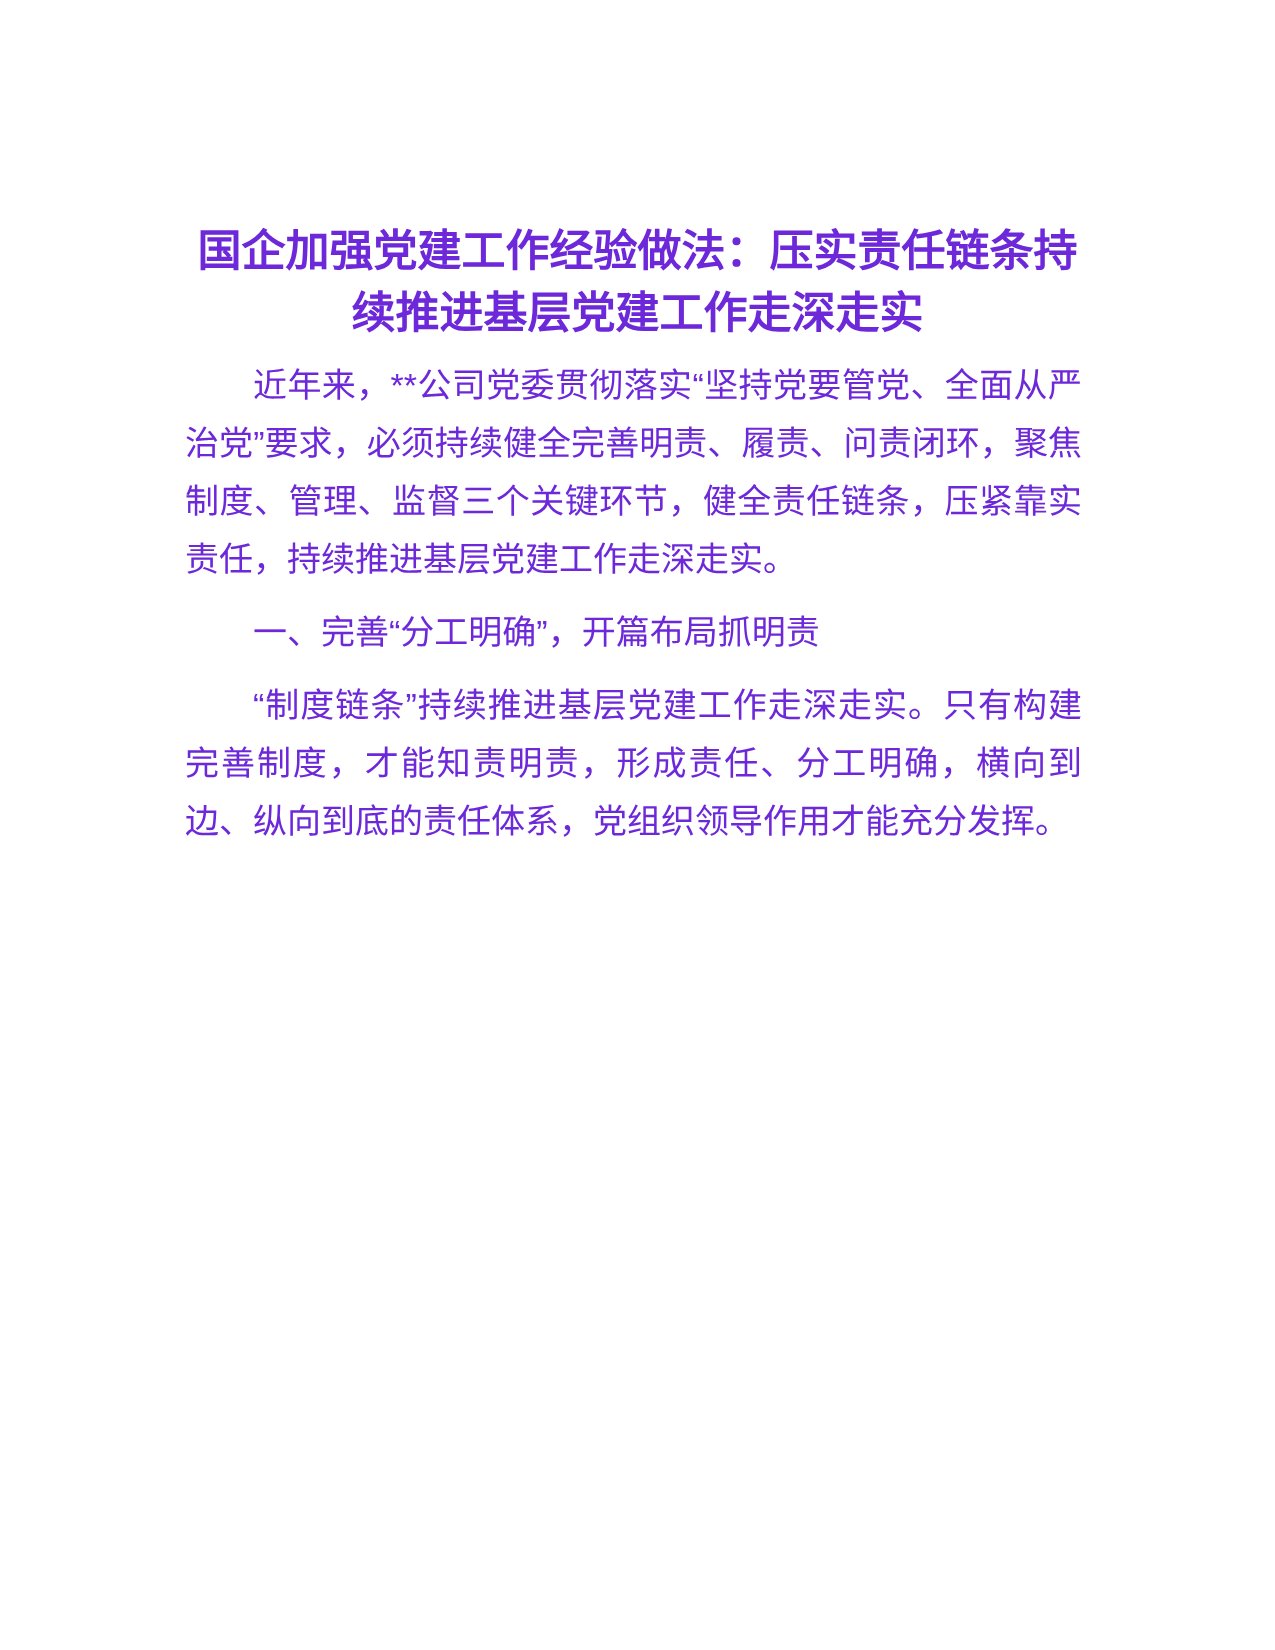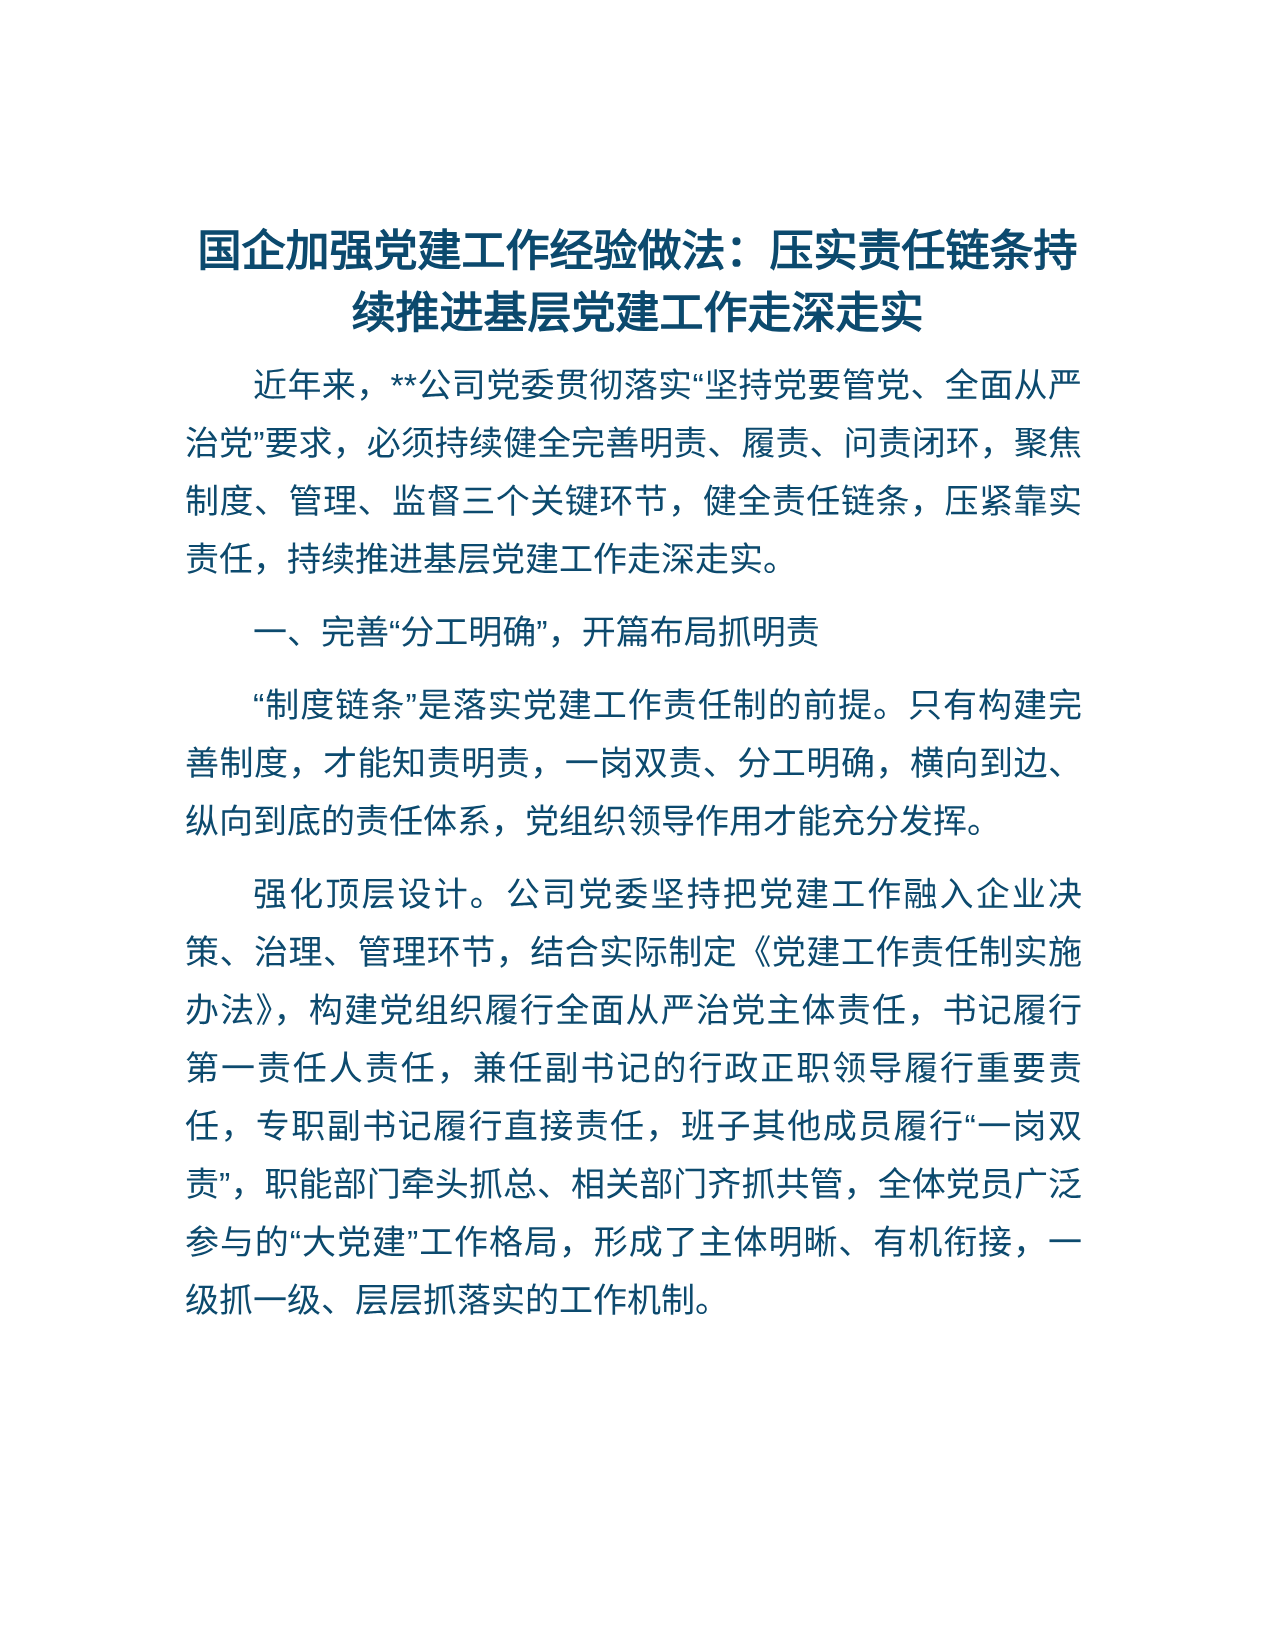--- a/index.html
+++ b/index.html
@@ -11,21 +11,21 @@
     width: 1275px;
     height: 1650px;
     overflow: hidden;
     font-family: "Liberation Sans", sans-serif;
   }
   .page {
     box-sizing: border-box;
     width: 1275px;
     height: 1650px;
     background: #ffffff;
-    color: #0c4a6e;
+    color: #6d28d9;
     padding: 220px 185px 0 185px;
   }
   .doc-title {
     font-size: 44px;
     font-weight: 700;
     line-height: 62px;
     text-align: center;
     margin: 0 0 12px 0;
     letter-spacing: 0;
   }
@@ -44,16 +44,15 @@
   }
 </style>
 </head>
 <body>
 
 <div class="page">
   <h1 class="doc-title">国企加强党建工作经验做法：压实责任链条持续推进基层党建工作走深走实</h1>
   <div>
       <p class="para">近年来，**公司党委贯彻落实“坚持党要管党、全面从严治党”要求，必须持续健全完善明责、履责、问责闭环，聚焦制度、管理、监督三个关键环节，健全责任链条，压紧靠实责任，持续推进基层党建工作走深走实。</p>
       <p class="para heading">一、完善“分工明确”，开篇布局抓明责</p>
-      <p class="para">“制度链条”是落实党建工作责任制的前提。只有构建完善制度，才能知责明责，一岗双责、分工明确，横向到边、纵向到底的责任体系，党组织领导作用才能充分发挥。</p>
-      <p class="para">强化顶层设计。公司党委坚持把党建工作融入企业决策、治理、管理环节，结合实际制定《党建工作责任制实施办法》，构建党组织履行全面从严治党主体责任，书记履行第一责任人责任，兼任副书记的行政正职领导履行重要责任，专职副书记履行直接责任，班子其他成员履行“一岗双责”，职能部门牵头抓总、相关部门齐抓共管，全体党员广泛参与的“大党建”工作格局，形成了主体明晰、有机衔接，一级抓一级、层层抓落实的工作机制。</p>
+      <p class="para">“制度链条”持续推进基层党建工作走深走实。只有构建完善制度，才能知责明责，形成责任、分工明确，横向到边、纵向到底的责任体系，党组织领导作用才能充分发挥。</p>
     </div>
 </div>
 
 </body></html>

